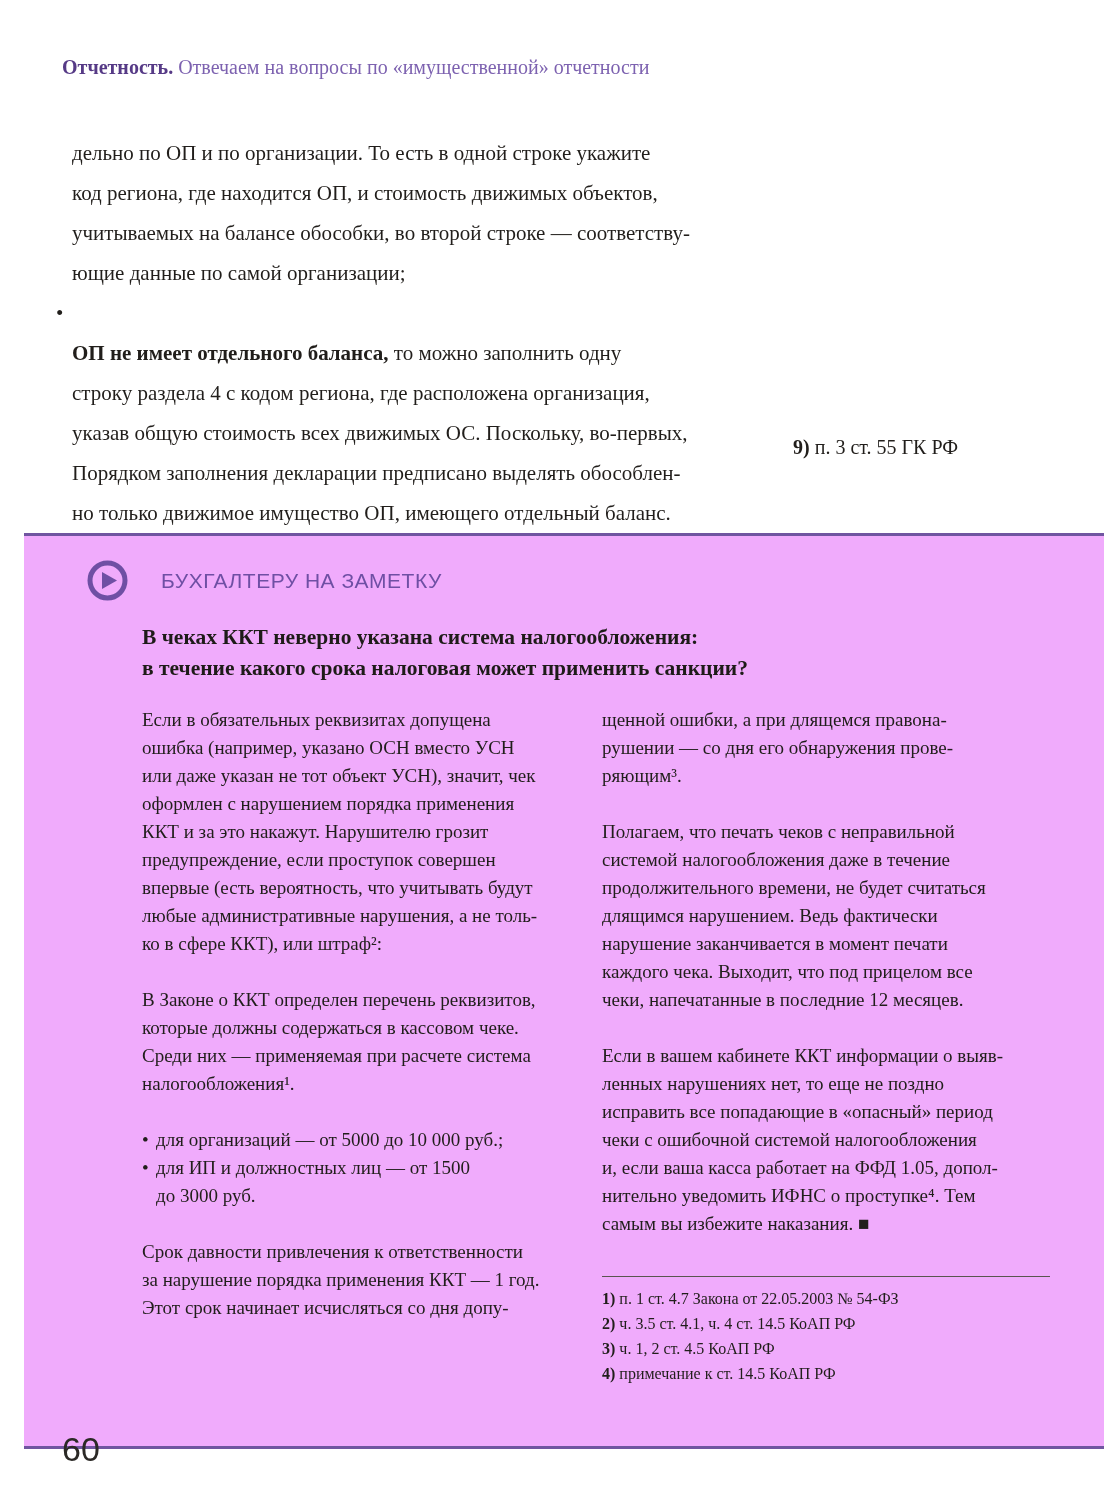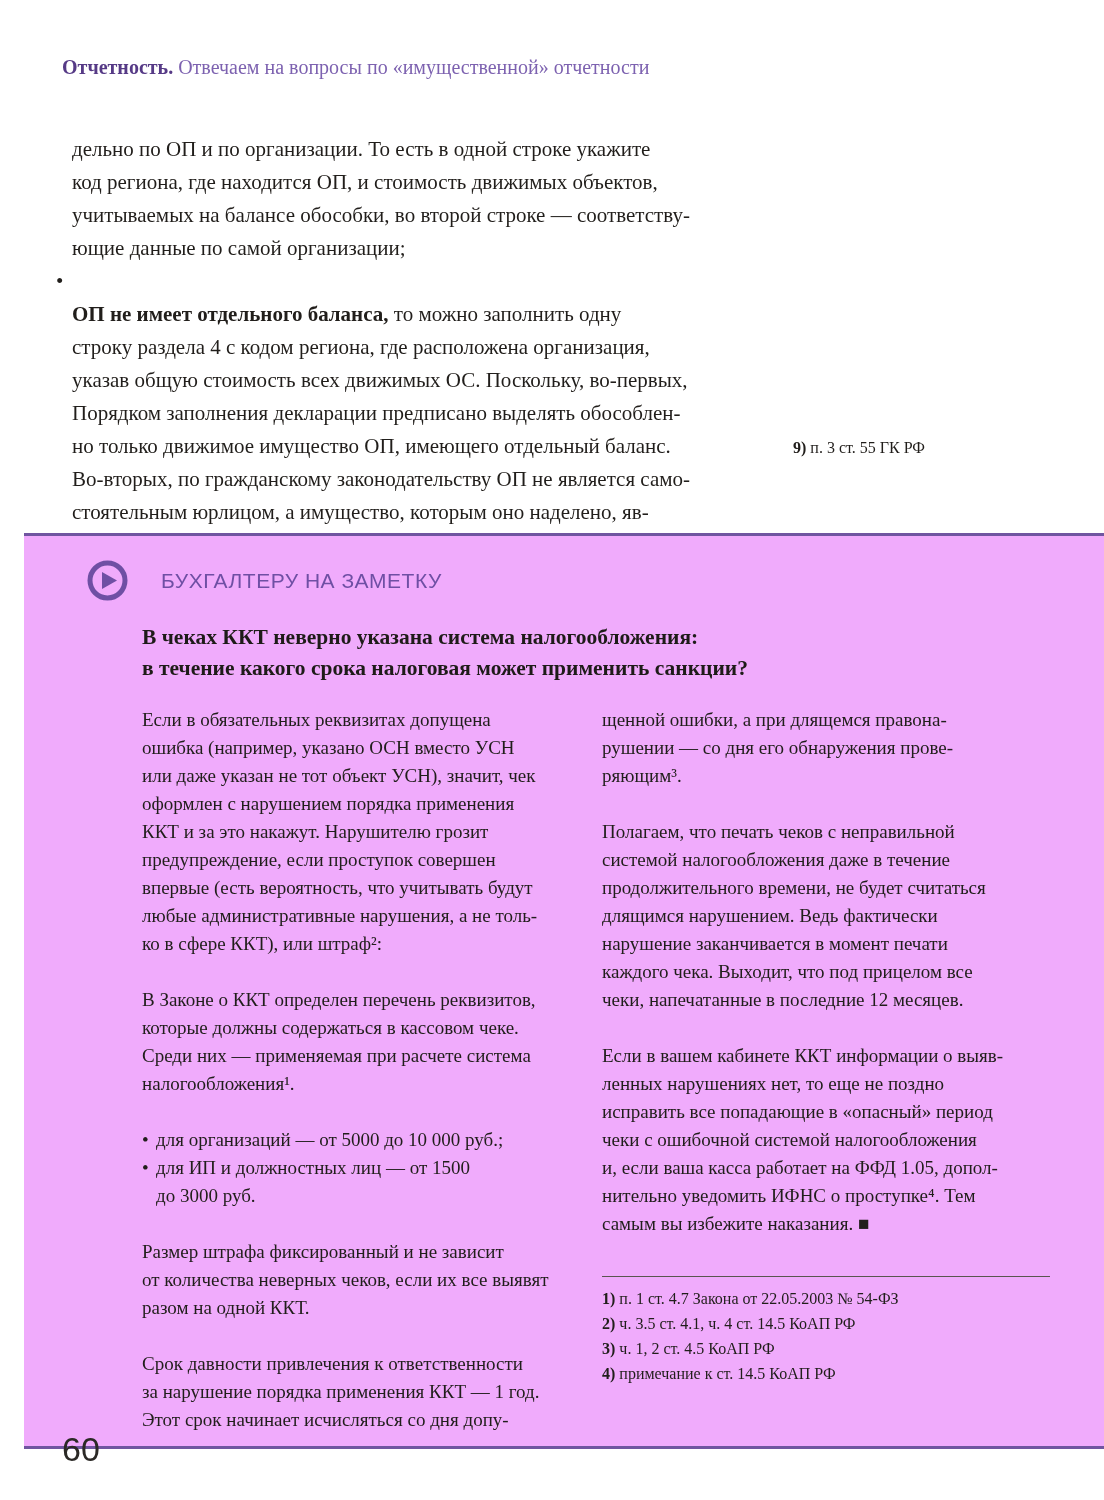--- a/index.html
+++ b/index.html
@@ -11,26 +11,26 @@
     border-radius:32px;
   }
 
   
   .runhead { position:absolute; left:62px; top:55px; font-size:20px; line-height:24px; }
   .runhead .sec { font-weight:bold; color:#563a86; }
   .runhead .sub { color:#7d62b0; }
 
   
   .article-top { position:absolute; left:58px; top:133px; width:702px;
-                 font-size:21px; line-height:33px; text-align:left; }
+                 font-size:21px; line-height:40px; text-align:left; }
   .article-top .para { position:relative; padding-left:14px; white-space:pre-line; }
   .article-top .marker { position:absolute; left:-2px; top:0; }
   .article-top .lead { font-weight:bold;margin-top:40px; }
 
-  .sidenote { position:absolute; left:793px; top:437px; font-size:16px; line-height:21px; color:#211e1b; }
+  .sidenote { position:absolute; left:793px; top:437px; font-size:20px; line-height:21px; color:#211e1b; }
   .sidenote .num { font-weight:bold; }
 
   
   .notebox { position:absolute; left:0; top:533px; width:1104px; height:916px;
              box-sizing:border-box; background:#f0abfc;
              border-top:3px solid #7055a0; border-bottom:3px solid #7055a0;margin-left:24px; }
 
   .kicker-row { position:absolute; left:63px; top:24px; height:41px; display:flex; align-items:center; }
   .kicker-row svg { display:block; }
   .kicker-label { margin-left:33px; font-family:"Liberation Sans","DejaVu Sans",sans-serif;
@@ -113,23 +113,20 @@
 ко в сфере ККТ), или штраф²:</p>
       <p>В Законе о ККТ определен перечень реквизитов,
 которые должны содержаться в кассовом чеке.
 Среди них — применяемая при расчете система
 налогообложения¹.</p>
       <ul class="fines">
         <li><span class="bmark">•</span><span>для организаций — от 5000 до 10 000 руб.;</span></li>
         <li><span class="bmark">•</span><span>для ИП и должностных лиц — от 1500
 до 3000 руб.</span></li>
       </ul>
-      <p>Размер штрафа фиксированный и не зависит
-от количества неверных чеков, если их все выявят
-разом на одной ККТ.</p>
       <p>Срок давности привлечения к ответственности
 за нарушение порядка применения ККТ — 1 год.
 Этот срок начинает исчисляться со дня допу-</p>
     </div>
 
     <div class="col col-right">
       <p>щенной ошибки, а при длящемся правона-
 рушении — со дня его обнаружения прове-
 ряющим³.</p>
       <p>Полагаем, что печать чеков с неправильной

